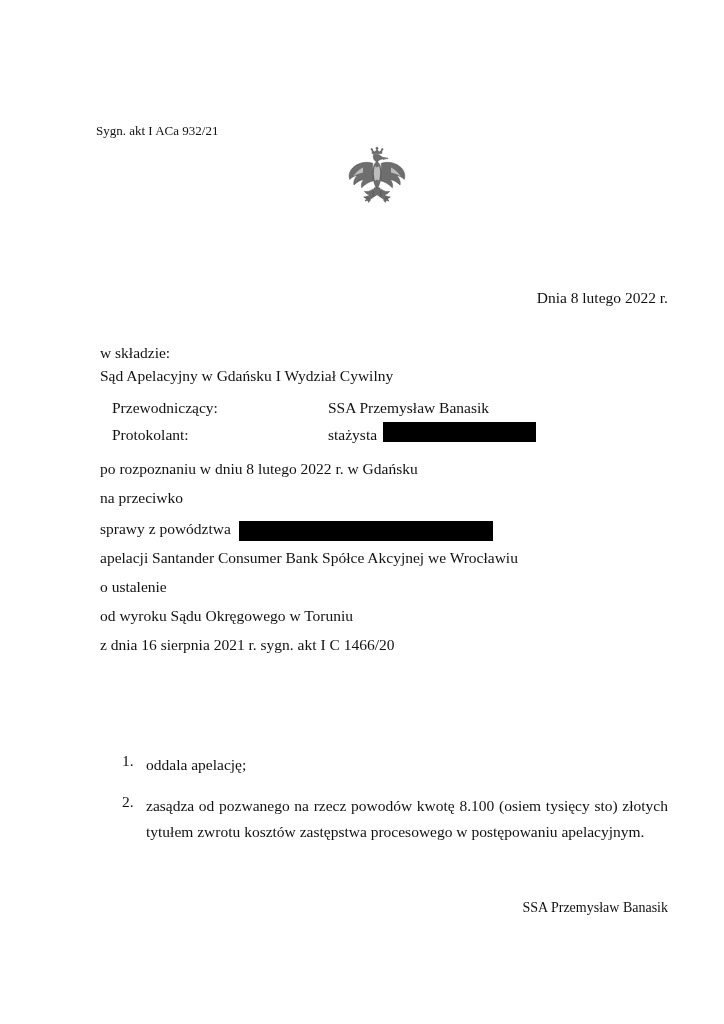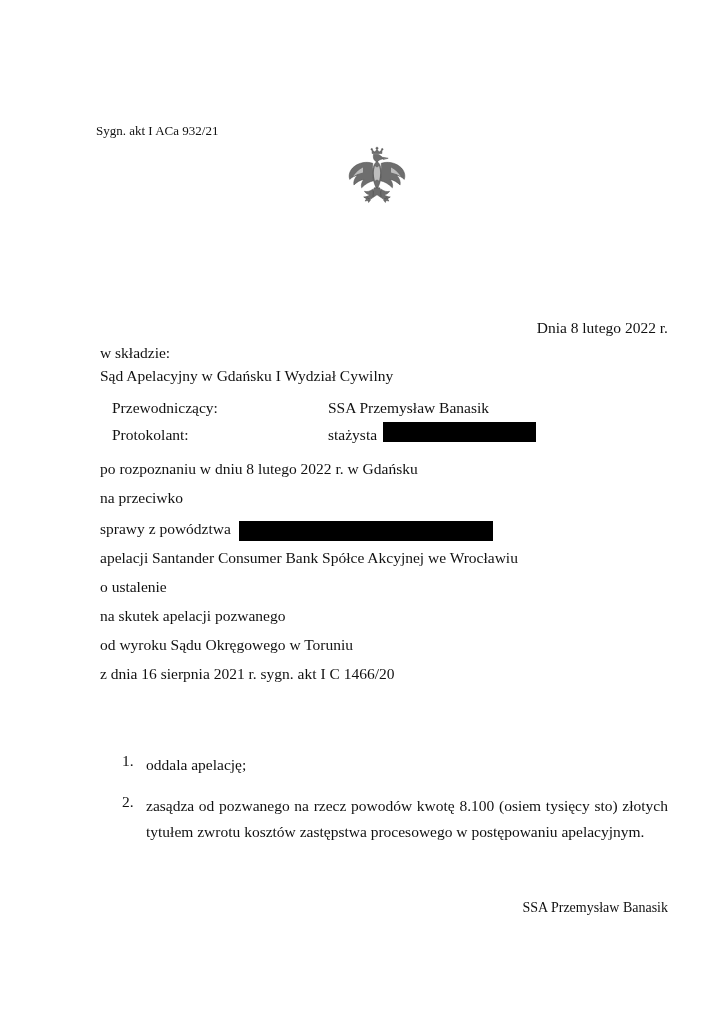--- a/index.html
+++ b/index.html
@@ -52,21 +52,21 @@
     line-height: 1.45;
     letter-spacing: 0.3px;
   }
   .title-line-1 { display: block; }
   .title-line-2 { display: block; }
 
   
   .date-line {
     position: absolute;
     right: 56px;
-    top: 319px;
+    top: 289px;
     font-size: 15.5px;
     white-space: nowrap;
   }
 
   
   .court-block {
     position: absolute;
     left: 100px;
     top: 342px;
     font-size: 15.5px;
@@ -233,23 +233,20 @@
       <span>sprawy z powództwa</span>
       <span class="redaction redaction-powodztwa"></span>
     </div>
     <div class="body-line">
       <span>apelacji  Santander Consumer Bank Spółce Akcyjnej we Wrocławiu</span>
     </div>
     <div class="body-line">
       <span>o ustalenie</span>
     </div>
     <div class="body-line">
-      <span>na skutek apelacji pozwanego</span>
-    </div>
-    <div class="body-line">
       <span>od wyroku Sądu Okręgowego w Toruniu</span>
     </div>
     <div class="body-line">
       <span>z dnia 16 sierpnia 2021 r. sygn. akt I C 1466/20</span>
     </div>
   </div>
 
   <div class="ruling-list">
     <div class="ruling-item">
       <span class="ruling-num">1.</span>

